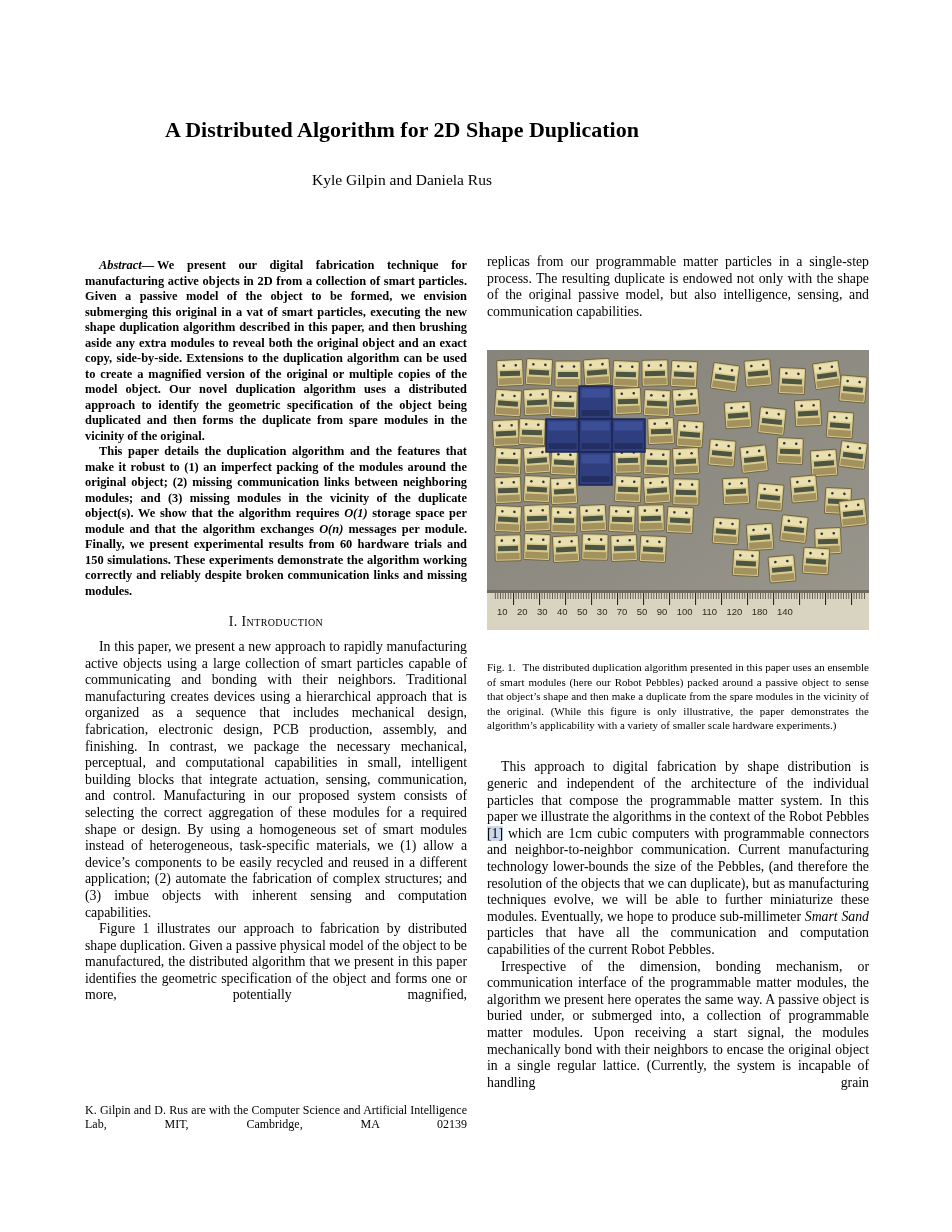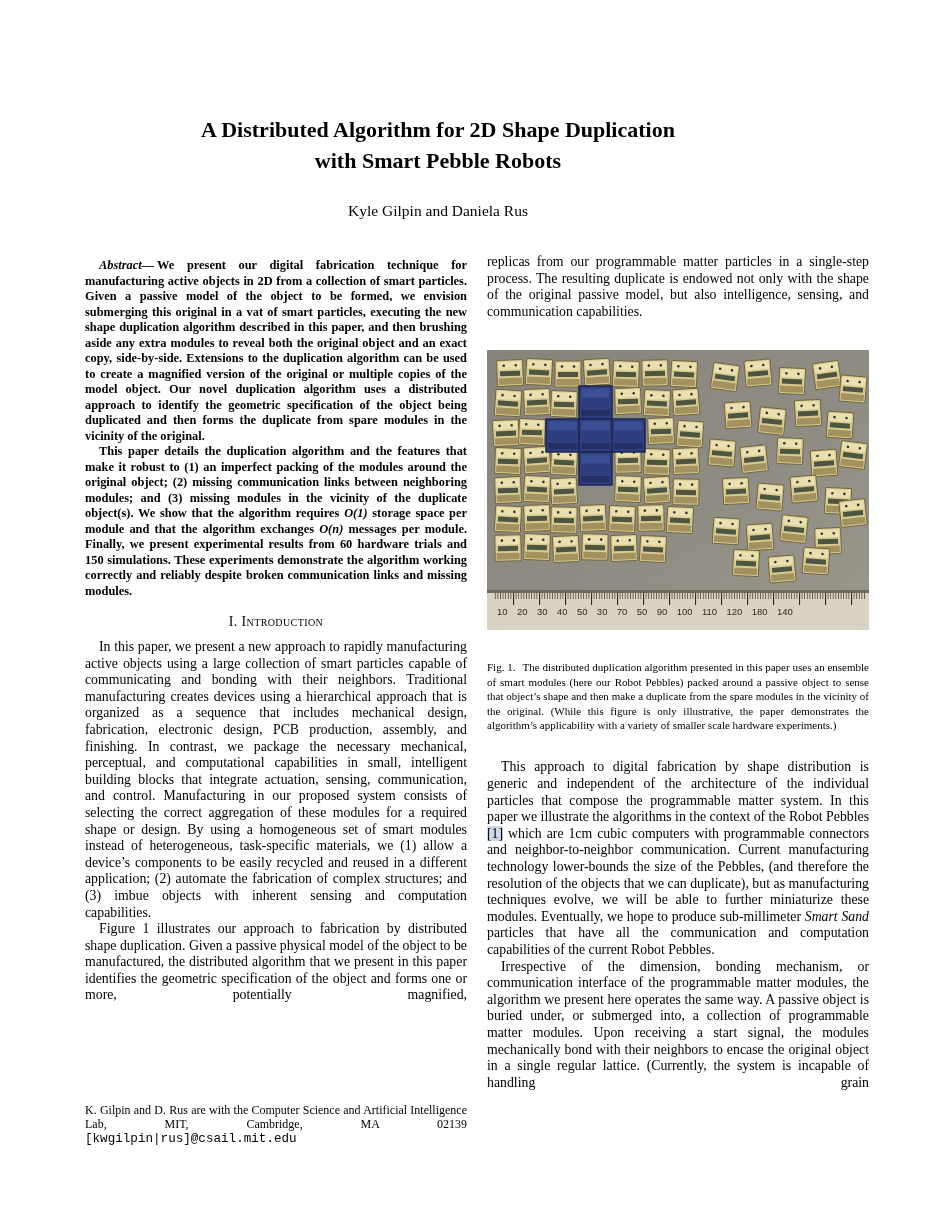--- a/index.html
+++ b/index.html
@@ -13,21 +13,20 @@
     position: relative;
     width: 952px; height: 1232px;
     background: #ffffff;
     overflow: hidden;
   }
   .title-block {
     position: absolute;
     top: 114px; left: 0;
     width: 804px;
     text-align: center;
-    margin-left: 36px;
   }
   .paper-title {
     font-size: 22px;
     font-weight: bold;
     line-height: 31px;
   }
   .authors {
     margin-top: 26px;
     font-size: 15.5px;
   }
@@ -111,37 +110,36 @@
     text-align: left;
     margin-top: 1px;
   }
 </style>
 </head>
 <body>
 
 <div class="page">
 
   <header class="title-block">
-    <h1 class="paper-title"><span>A Distributed Algorithm for 2D Shape Duplication</span><br><span>with Smart Pebble Robots</span></h1>
+    <h1 class="paper-title"><span>A Distributed Algorithm for 2D Shape Duplication</span><br></h1>
     <div class="authors">Kyle Gilpin and Daniela Rus</div>
   </header>
 
   <div class="col col-left">
     <p class="abstract indent"><span class="abs-label">Abstract—</span><span>We present our digital fabrication technique for manufacturing active objects in 2D from a collection of smart particles. Given a passive model of the object to be formed, we envision submerging this original in a vat of smart particles, executing the new shape duplication algorithm described in this paper, and then brushing aside any extra modules to reveal both the original object and an exact copy, side-by-side. Extensions to the duplication algorithm can be used to create a magnified version of the original or multiple copies of the model object. Our novel duplication algorithm uses a distributed approach to identify the geometric specification of the object being duplicated and then forms the duplicate from spare modules in the vicinity of the original.</span></p>
     <p class="abstract indent"><span>This paper details the duplication algorithm and the features that make it robust to (1) an imperfect packing of the modules around the original object; (2) missing communication links between neighboring modules; and (3) missing modules in the vicinity of the duplicate object(s). We show that the algorithm requires </span><span class="math">O(1)</span><span> storage space per module and that the algorithm exchanges </span><span class="math">O(n)</span><span> messages per module. Finally, we present experimental results from 60 hardware trials and 150 simulations. These experiments demonstrate the algorithm working correctly and reliably despite broken communication links and missing modules.</span></p>
 
     <h2 class="section-heading"><span>I. Introduction</span></h2>
 
     <p class="body-par indent">In this paper, we present a new approach to rapidly manufacturing active objects using a large collection of smart particles capable of communicating and bonding with their neighbors. Traditional manufacturing creates devices using a hierarchical approach that is organized as a sequence that includes mechanical design, fabrication, electronic design, PCB production, assembly, and finishing. In contrast, we package the necessary mechanical, perceptual, and computational capabilities in small, intelligent building blocks that integrate actuation, sensing, communication, and control. Manufacturing in our proposed system consists of selecting the correct aggregation of these modules for a required shape or design. By using a homogeneous set of smart modules instead of heterogeneous, task-specific materials, we (1) allow a device’s components to be easily recycled and reused in a different application; (2) automate the fabrication of complex structures; and (3) imbue objects with inherent sensing and computation capabilities.</p>
     <p class="body-par indent cont-end">Figure 1 illustrates our approach to fabrication by distributed shape duplication. Given a passive physical model of the object to be manufactured, the distributed algorithm that we present in this paper identifies the geometric specification of the object and forms one or more, potentially magnified,</p>
   </div>
 
   <div class="footnote">
     <p class="fn-text">K. Gilpin and D. Rus are with the Computer Science and Artificial Intelligence Lab, MIT, Cambridge, MA 02139</p>
-    <p class="fn-email">[kwgilpin|rus]@csail.mit.edu</p>
   </div>
 
   <div class="col col-right">
     <p class="body-par">replicas from our programmable matter particles in a single-step process. The resulting duplicate is endowed not only with the shape of the original passive model, but also intelligence, sensing, and communication capabilities.</p>
 
     <figure class="figure">
       <div class="photo">
         <svg width="382" height="280" viewBox="0 0 382 280" xmlns="http://www.w3.org/2000/svg">
           <defs>
             <linearGradient id="bgGrad" x1="0" y1="0" x2="1" y2="1">

